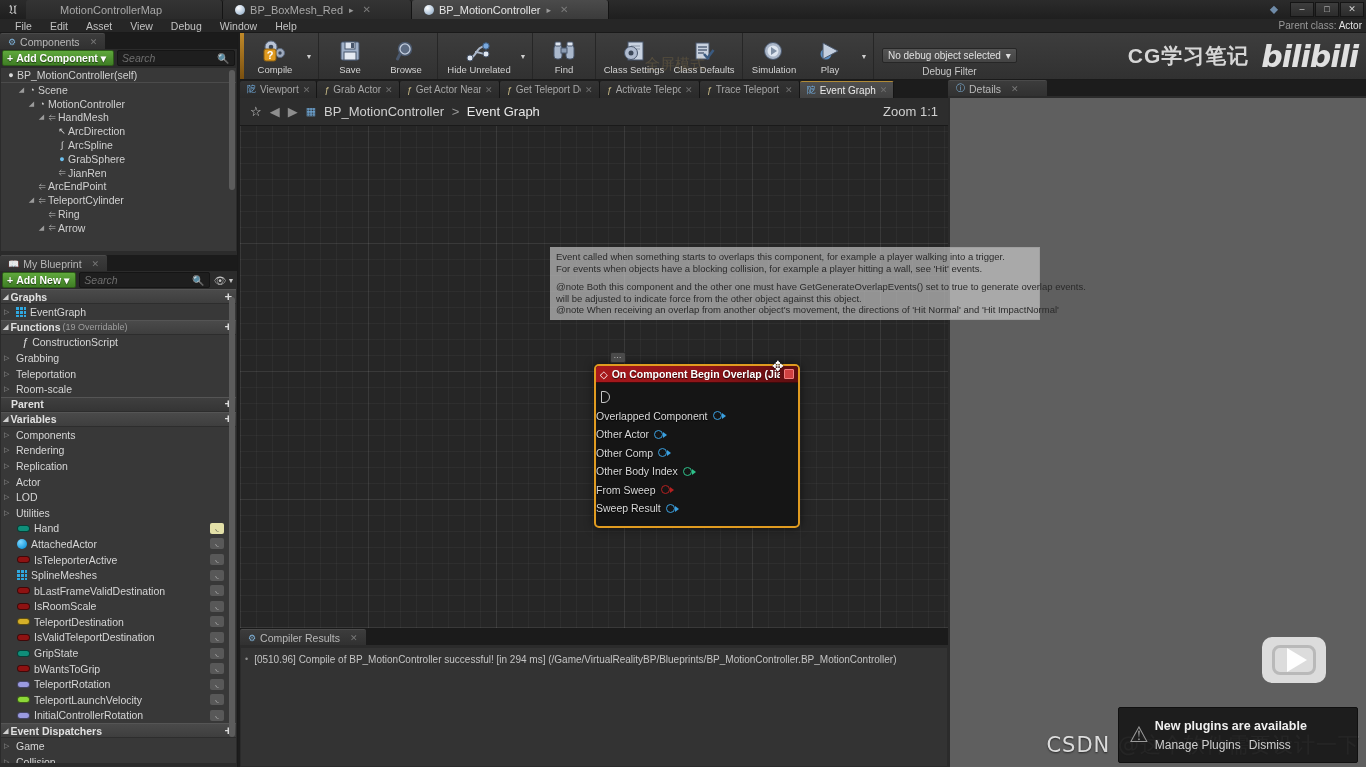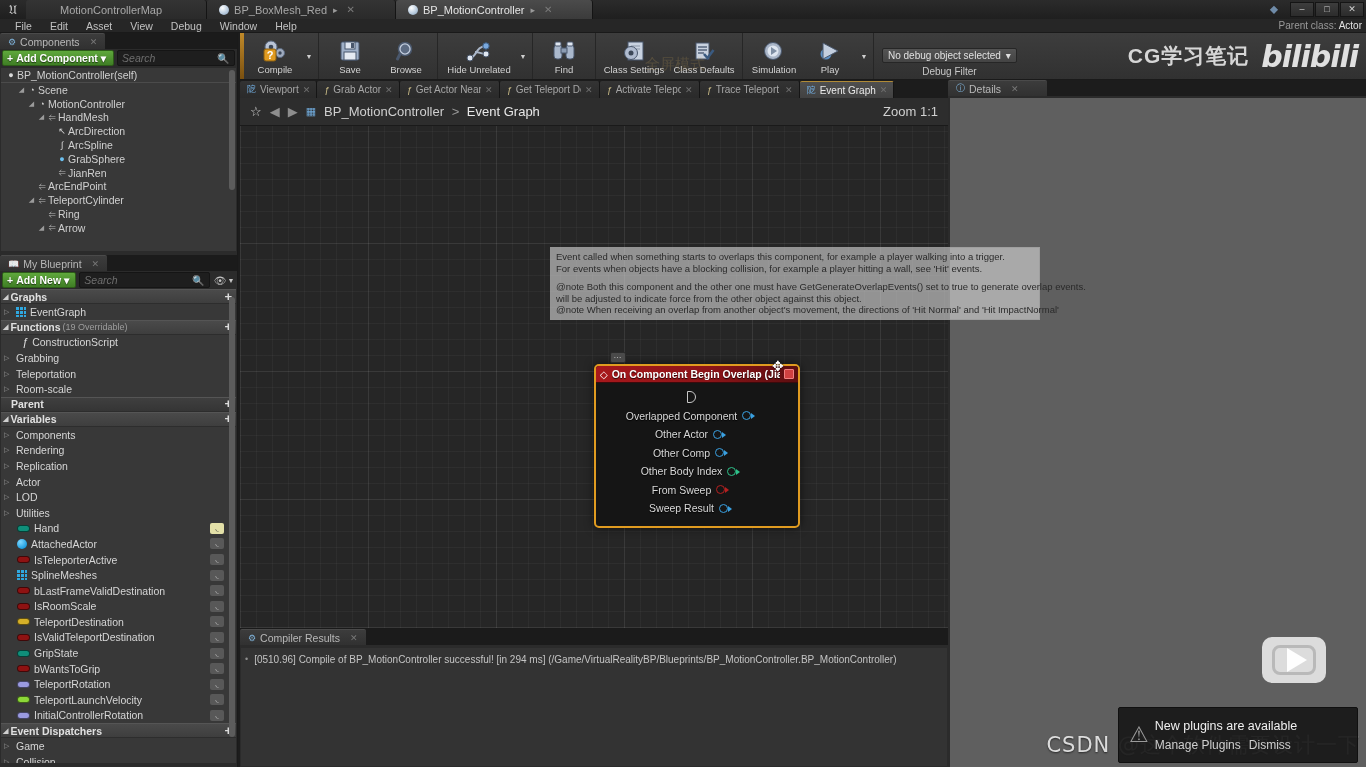--- a/index.html
+++ b/index.html
@@ -286,21 +286,21 @@
     border-bottom: 1px solid #3a0a0c;
   }
   .node-header .evicon { font-size: 10px; color: #ffffff; }
   .node-title { font-size: 10.5px; font-weight: bold; color: #ffffff;
                 text-shadow: 0 1px 1px rgba(0,0,0,.8);
                 white-space: nowrap; overflow: hidden; flex: 1; }
   .node-badge { width: 10px; height: 10px; background: #d04040;
                 border: 1px solid #f08080; border-radius: 1px; }
   .node-body { padding: 5px 0 8px 0; }
   .pinrow {
-    display: flex; align-items: center; justify-content: center;
+    display: flex; align-items: center; justify-content: flex-start;
     gap: 5px; height: 18.5px; padding-right: 17px;
     font-size: 10.5px; color: #d8d8d8;
   }
   .pinrow .plabel { text-shadow: 0 1px 1px #000; }
   .pin-exec-outline {
     width: 9px; height: 12px;
     display: inline-block;
     border: 1.6px solid #c8c8c8;
     border-left-width: 1.6px;
     border-radius: 0 6px 6px 0;
@@ -360,21 +360,21 @@
   
   #notification {
     position: absolute; right: 8px; bottom: 4px; width: 240px; height: 56px;
     background: rgba(26,26,26,.94);
     border: 1px solid #101010; border-radius: 2px;
     display: flex; align-items: center; gap: 6px; padding: 0 10px;
     z-index: 20;
   }
   .notif-warn { font-size: 22px; color: #9a9a9a; }
   .notif-main { flex: 1; }
-  .notif-title { font-size: 12.5px; font-weight: normal; color: #f0f0f0; margin-bottom: 5px; }
+  .notif-title { font-size: 12.5px; font-weight: bold; color: #f0f0f0; margin-bottom: 5px; }
   .notif-actions { display: flex; gap: 8px; }
   .notif-btn { font-size: 12px; color: #cfcfcf; }
 
   
   #csdn-watermark {
     position: absolute; right: 6px; bottom: 8px;
     font-size: 21px; color: rgba(255,255,255,.82);
     letter-spacing: 1px; z-index: 15;
     text-shadow: 0 1px 2px rgba(0,0,0,.6);
     font-family: "DejaVu Sans", sans-serif;
@@ -406,21 +406,21 @@
   }
 </style>
 </head>
 <body>
 
 <div id="app">
 
   <div class="titlebar">
     <div class="ue-logo">𝔘</div>
     <div class="tabrow">
-      <div class="wtab inactive" style="padding-left:34px;padding-right:44px;">
+      <div class="wtab inactive" style="padding-left:34px;padding-right:60px;">
         <span>MotionControllerMap</span>
       </div>
       <div class="wtab inactive" style="padding-right:40px;">
         <span class="dot"></span>
         <span>BP_BoxMesh_Red</span>
         <span class="tstar">▸</span>
         <span class="tclose">✕</span>
       </div>
       <div class="wtab active" style="padding-right:40px;">
         <span class="dot"></span>

